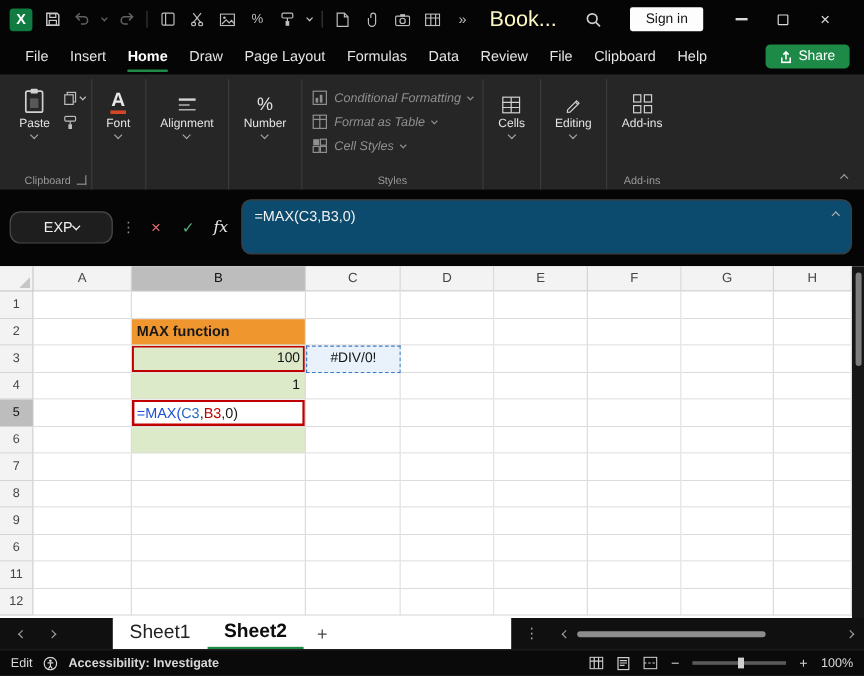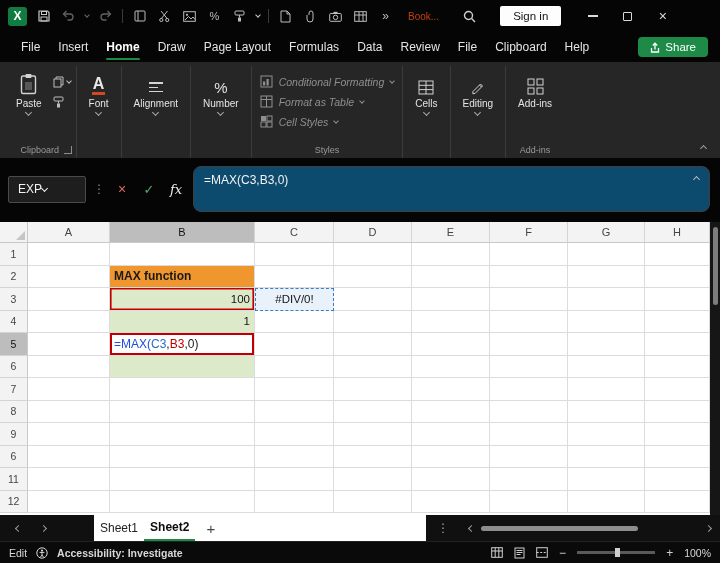--- a/index.html
+++ b/index.html
@@ -13,21 +13,21 @@
   .dim{opacity:.5;}
   .flipx{transform:scaleX(-1);display:inline-flex;}
   .tdivider{width:1px;height:14px;background:#3a3a3a;flex:0 0 auto;}
   .chev{display:inline-block;width:5px;height:5px;border-right:1.3px solid currentColor;border-bottom:1.3px solid currentColor;flex:0 0 auto;}
   .chev.down{transform:rotate(45deg);margin-top:-2px;}
   .chev.up{transform:rotate(-135deg);margin-top:3px;}
   .chev.left{transform:rotate(135deg);}
   .chev.right{transform:rotate(-45deg);}
   .chev.tiny{width:4px;height:4px;}
   .more-glyph{font-size:12px;color:#bdbdbd;}
-  .doc-title{color:#c2410c;font-size:10px;margin-left:6px;white-space:nowrap;}
+  .doc-title{color:#fef9c3;font-size:18px;margin-left:6px;white-space:nowrap;}
   .signin{background:#fdfdfd;color:#151515;font-size:11.5px;padding:4px 13px;border-radius:2px;margin-left:14px;white-space:nowrap;}
   .winctl{display:flex;margin-left:6px;}
   .winbtn{width:35px;height:30px;display:flex;align-items:center;justify-content:center;color:#d9d9d9;font-size:14px;}
   .minbar{width:10px;height:1.5px;background:#d9d9d9;}
   .maxbox{width:9px;height:9px;border:1.2px solid #d9d9d9;border-radius:1px;}
 
   
   .menubar{height:30px;flex:0 0 auto;display:flex;align-items:center;padding:0 12px;background:#050505;}
   .menu-item{color:#e4e4e4;font-size:12px;padding:7px 9px;position:relative;white-space:nowrap;}
   .menu-item.active{font-weight:bold;color:#fff;}
@@ -51,21 +51,21 @@
   .align-icon i:nth-child(3){width:14px;}
   .mini-col{display:flex;flex-direction:column;gap:8px;padding:10px 2px 0;}
   .minibtn{display:flex;align-items:center;gap:3px;color:#bdbdbd;}
   .styles-col{display:flex;flex-direction:column;gap:7px;padding:9px 5px 0;font-style:italic;}
   .stylebtn{display:flex;align-items:center;gap:6px;font-size:10.5px;color:#8f8f8f;white-space:nowrap;}
   .launcher{position:absolute;right:1px;bottom:4px;width:8px;height:8px;border-right:1.3px solid #8d8d8d;border-bottom:1.3px solid #8d8d8d;}
   .ribbon-collapse{position:absolute;right:14px;bottom:7px;color:#9d9d9d;}
 
   
   .formula-area{height:64px;flex:0 0 auto;background:#050505;display:flex;align-items:center;padding:8px 10px 10px 8px;gap:7px;}
-  .namebox{width:78px;height:27px;background:#1e1e1e;border:1px solid #4a4a4a;border-radius:2px;color:#f2f2f2;font-size:12px;display:flex;align-items:center;justify-content:flex-start;padding:0 9px;flex:0 0 auto;}
+  .namebox{width:86px;height:27px;background:#1e1e1e;border:1px solid #4a4a4a;border-radius:9px;color:#f2f2f2;font-size:12px;display:flex;align-items:center;justify-content:center;padding:0 9px;flex:0 0 auto;}
   .vdots{color:#8a8a8a;font-size:12px;flex:0 0 auto;}
   .fbtn{width:20px;height:20px;display:flex;align-items:center;justify-content:center;font-size:14px;flex:0 0 auto;}
   .cancel{color:#e06a6a;}
   .enter{color:#4fae76;font-size:13px;}
   .fx{color:#ededed;font-style:italic;font-family:"DejaVu Serif",serif;font-size:13px;}
   .formula-input{flex:1;height:46px;background:#0c4a6e;border:1px solid #3f3f3f;border-radius:8px;color:#f2f2f2;font-size:12px;padding:6px 10px;display:flex;align-items:flex-start;justify-content:space-between;}
   .formula-input .chev{color:#b5b5b5;margin-top:4px;}
 
   
   .grid-wrap{height:293px;flex:0 0 auto;display:flex;background:#fff;}
@@ -86,21 +86,21 @@
   .cell.refred{box-shadow:inset 0 0 0 1.6px var(--red_ref,#C00000);}
   .cell.refblue{background:var(--blue_fill,#E9F2FB);border:1.4px dashed var(--blue_ref,#3E7BC6);justify-content:center;}
   .cell.editcell{background:#fff;box-shadow:inset 0 0 0 2px var(--red_ref,#C00000);font-size:12px;}
   .vscroll{width:10px;background:#161616;display:flex;flex-direction:column;align-items:center;padding-top:5px;}
   .vthumb{width:5px;height:78px;background:#7d7d7d;border-radius:3px;}
 
   
   .sheettabs{height:26px;flex:0 0 auto;background:#101010;display:flex;align-items:center;color:#9a9a9a;}
   .tabnav{width:94px;display:flex;align-items:center;gap:20px;padding-left:16px;flex:0 0 auto;}
   .tabs-white{background:#fff;height:100%;display:flex;align-items:stretch;width:332px;flex:0 0 auto;}
-  .tab{padding:0 6px;font-size:12px;color:#222;display:flex;align-items:center;}
+  .tab{padding:0 14px;font-size:16px;color:#222;display:flex;align-items:center;}
   .tab.active{font-weight:bold;color:#0d0d0d;border-bottom:2.5px solid var(--accent_green,#1E8A47);}
   .addsheet{font-size:15px;color:#474747;padding:0 11px;display:flex;align-items:center;}
   .st-dots{margin:0 11px;color:#a6a6a6;font-size:12px;}
   .hscroll{flex:1;display:flex;align-items:center;gap:7px;padding:0 9px;}
   .htrack{flex:1;height:8px;display:flex;align-items:center;}
   .hthumb{width:72%;height:5px;background:#8d8d8d;border-radius:3px;}
 
   
   .statusbar{height:22px;flex:0 0 auto;background:#0a0a0a;border-top:1px solid #222;display:flex;align-items:center;padding:0 9px;gap:9px;color:#d8d8d8;font-size:10.5px;}
   .sb-right{margin-left:auto;display:flex;align-items:center;gap:11px;}

